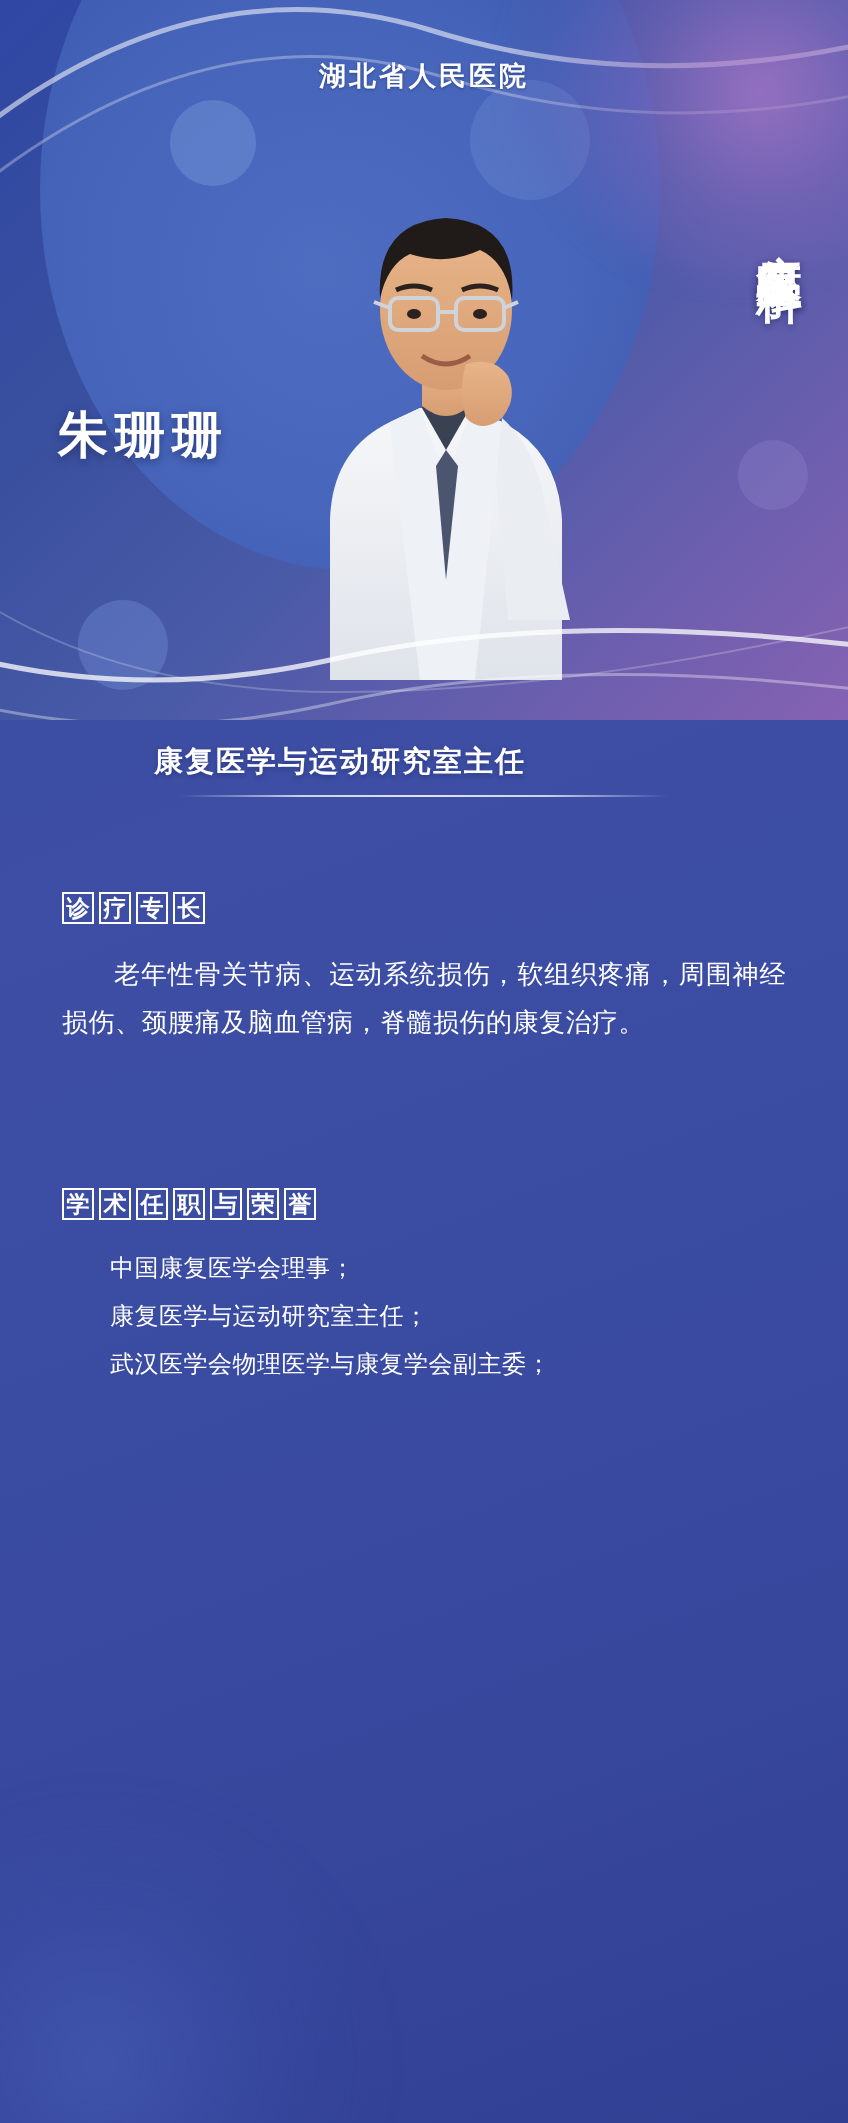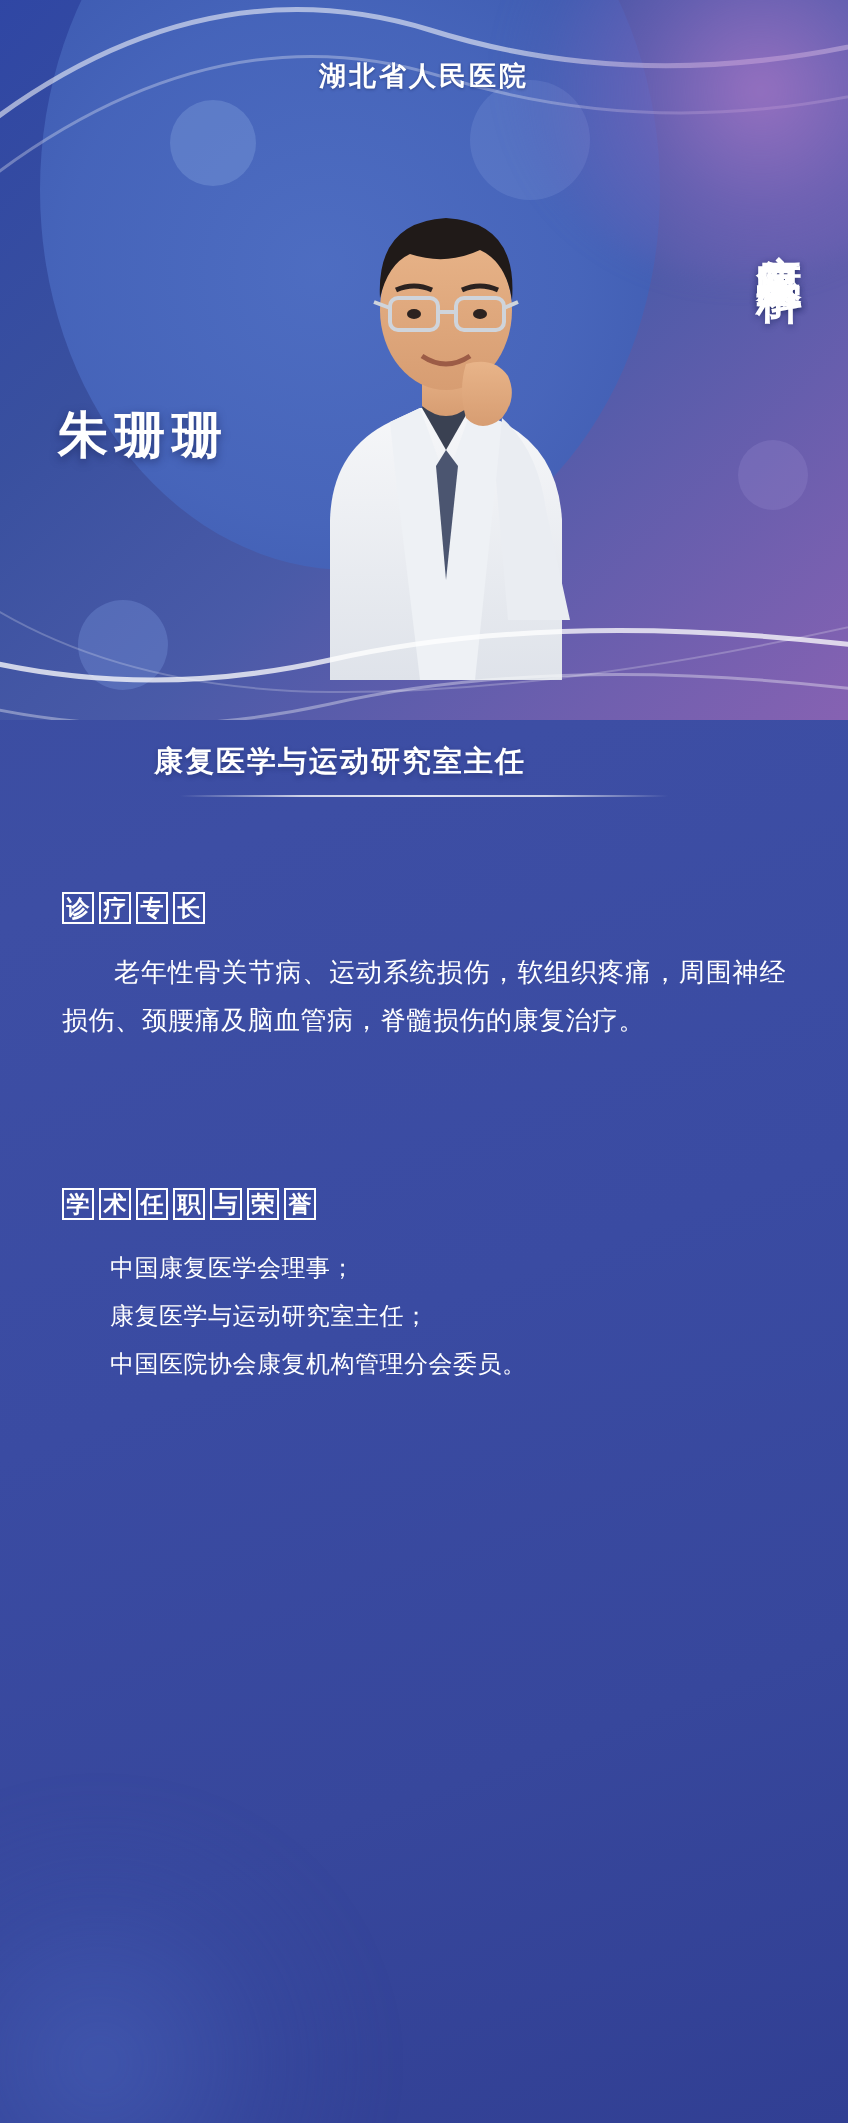--- a/index.html
+++ b/index.html
@@ -174,21 +174,21 @@
     color: #ffffff;
     font-family: "DejaVu Sans", sans-serif;
     font-size: 23px;
     font-weight: bold;
     line-height: 1;
     box-sizing: border-box;
   }
   .body-text {
     margin: 26px 62px 0 62px;
     color: #ffffff;
-    font-family: Liberation Mono, monospace;
+    font-family: Liberation Sans, sans-serif;
     font-size: 26px;
     line-height: 1.85;
     text-align: justify;
     text-indent: 2em;
     letter-spacing: 0.5px;
   }
   .list {
     margin: 24px 62px 0 110px;
     padding: 0;
     list-style: none;
@@ -292,17 +292,17 @@
       <span class="ch">术</span>
       <span class="ch">任</span>
       <span class="ch">职</span>
       <span class="ch">与</span>
       <span class="ch">荣</span>
       <span class="ch">誉</span>
     </div>
     <ul class="list">
       <li>中国康复医学会理事；</li>
       <li>康复医学与运动研究室主任；</li>
-      <li>中国医院协会康复机构管理分会委员。</li>
+      <li>武汉医学会物理医学与康复学会副主委；</li>
     </ul>
   </div>
 
 </div>
 
 </body></html>

